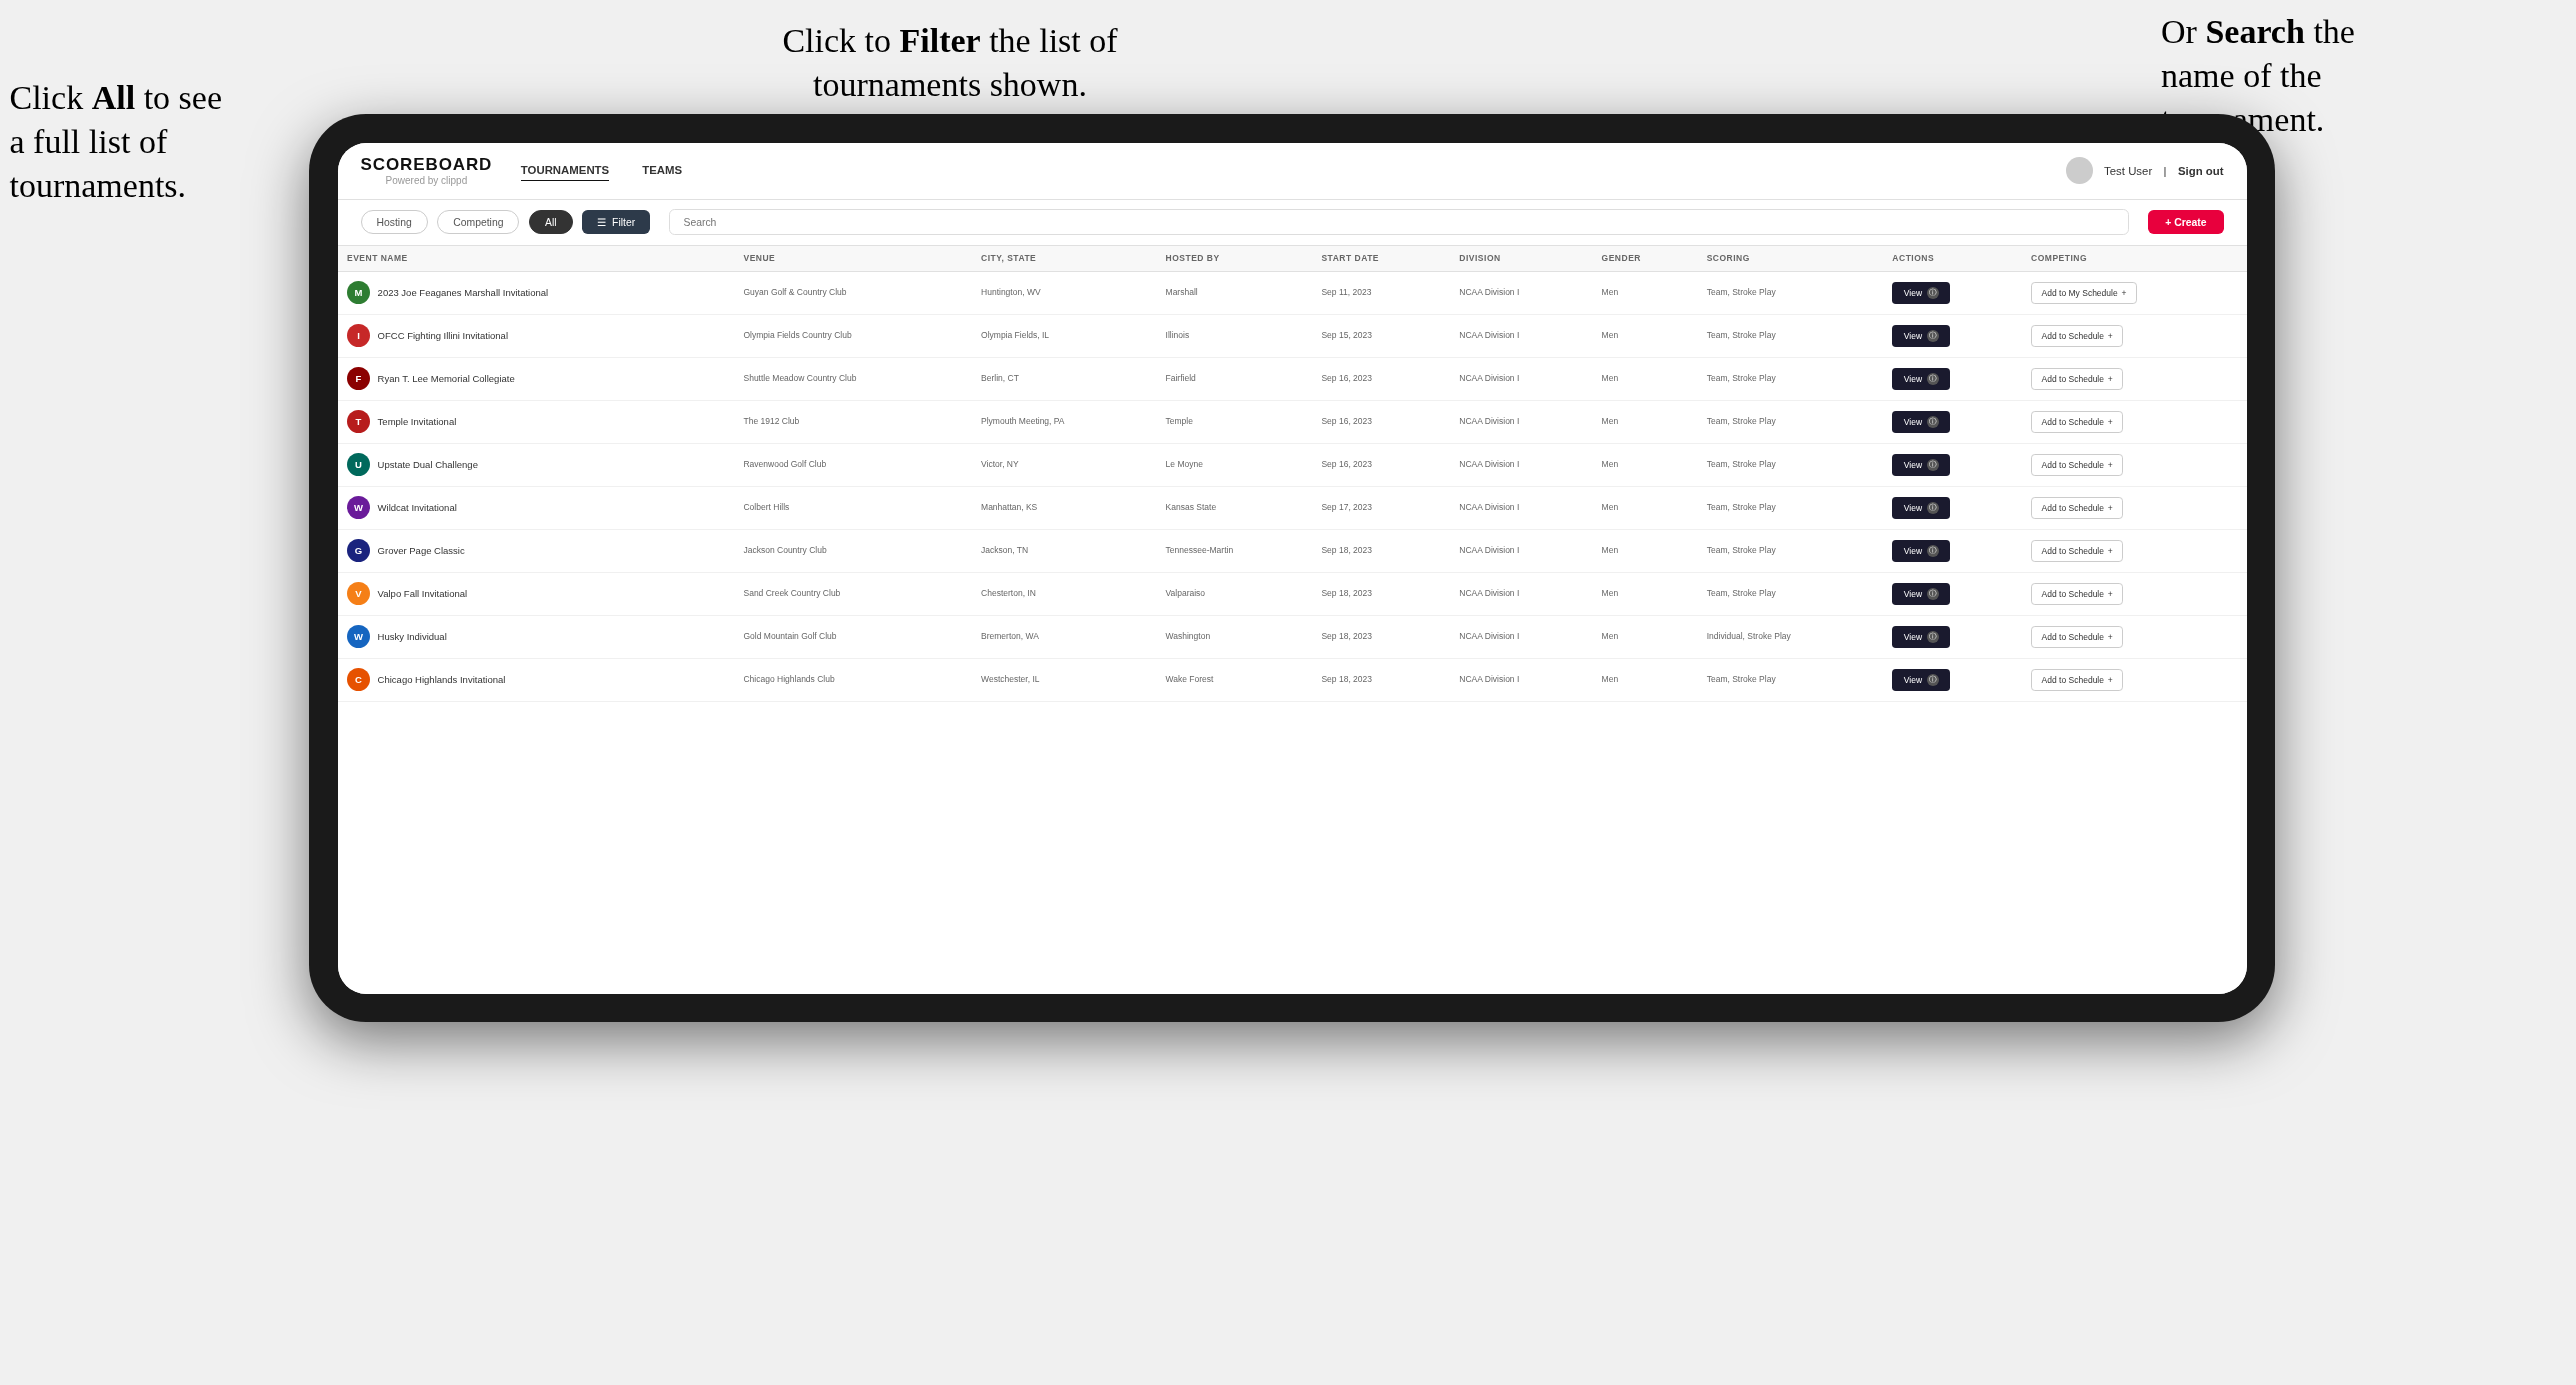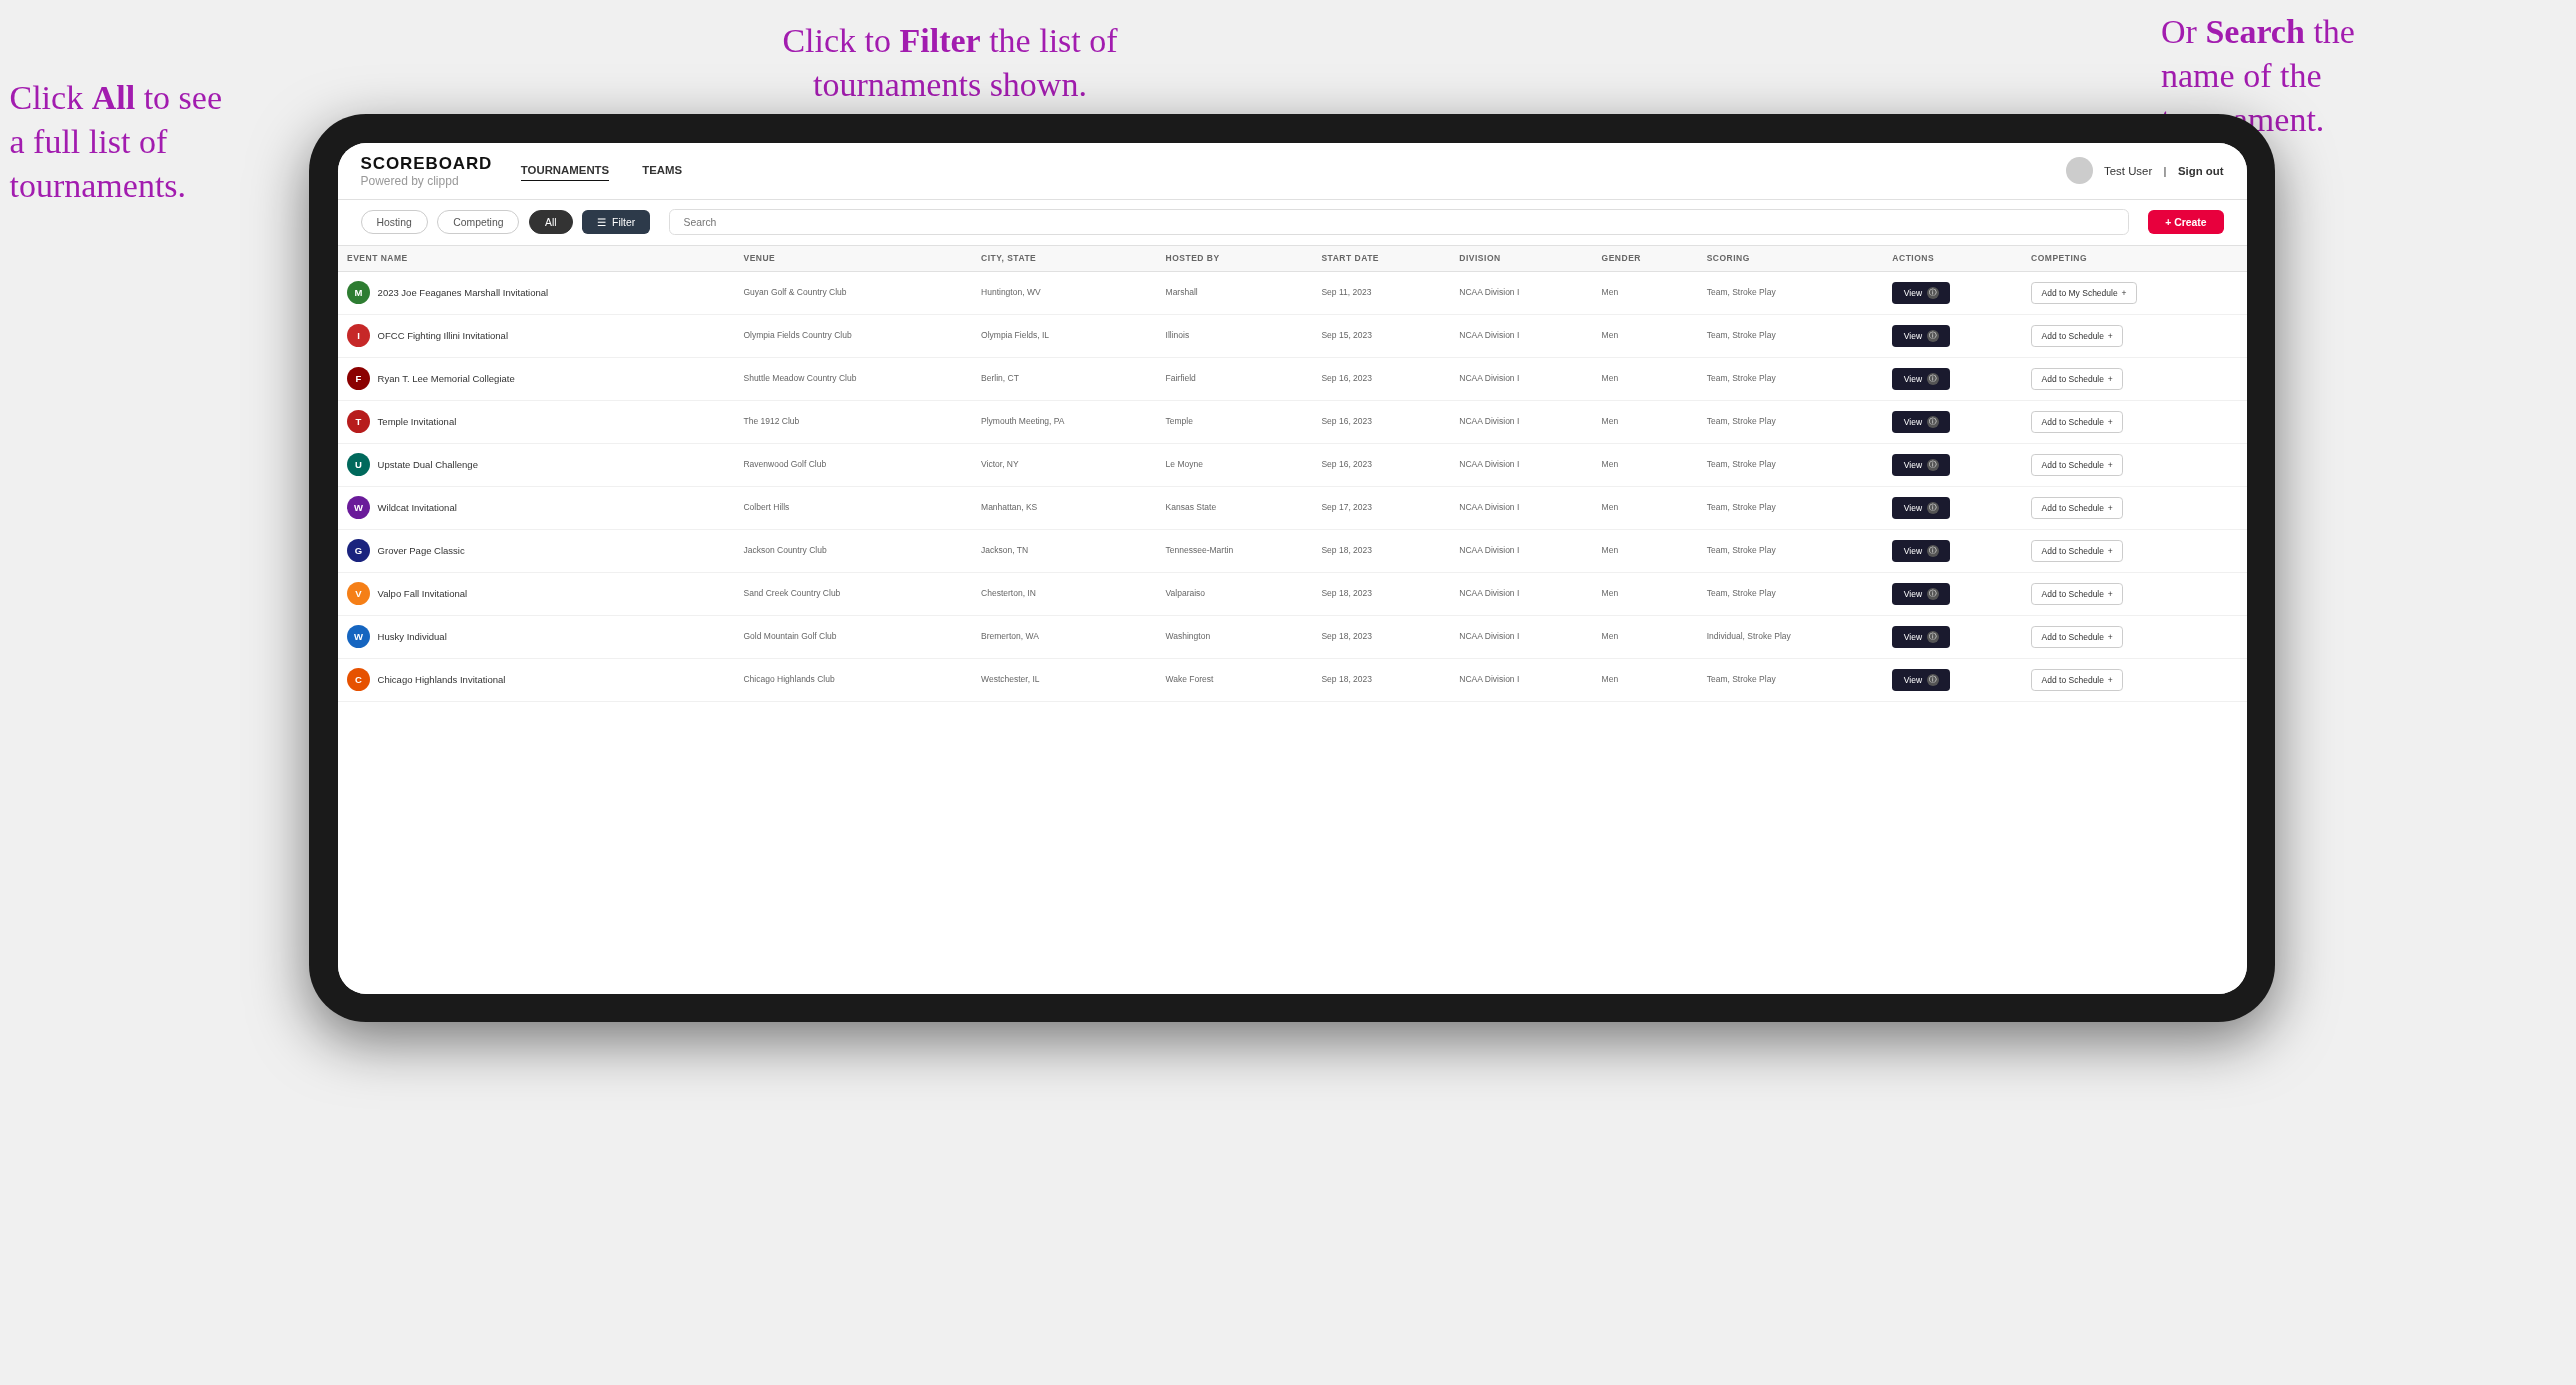--- a/index.html
+++ b/index.html
@@ -9,21 +9,21 @@
       width: 2576px;
       height: 1386px;
       position: relative;
       overflow: hidden;
     }
 
     
     .annotation {
       position: absolute;
       font-size: 34px;
-      color: #a21caf;
+      color: #000000;
       line-height: 1.3;
       font-family: Georgia, serif;
     }
     .annotation b { font-weight: 900; }
 
     .ann-top-center {
       top: 19px;
       left: 665px;
       width: 570px;
       text-align: center;
@@ -86,22 +86,23 @@
       flex-direction: column;
       margin-right: 28.5px;
     }
     .logo-text {
       font-size: 17px;
       font-weight: 900;
       letter-spacing: 0.9px;
       color: #111;
     }
     .logo-sub {
-      font-size: 12px;
+      font-size: 10px;
       color: #999;
+      text-align: center;
     }
     .nav-links {
       display: flex;
       gap: 33px;
       flex: 1;
     }
     .nav-link {
       font-size: 11.4px;
       font-weight: 600;
       color: #333;

